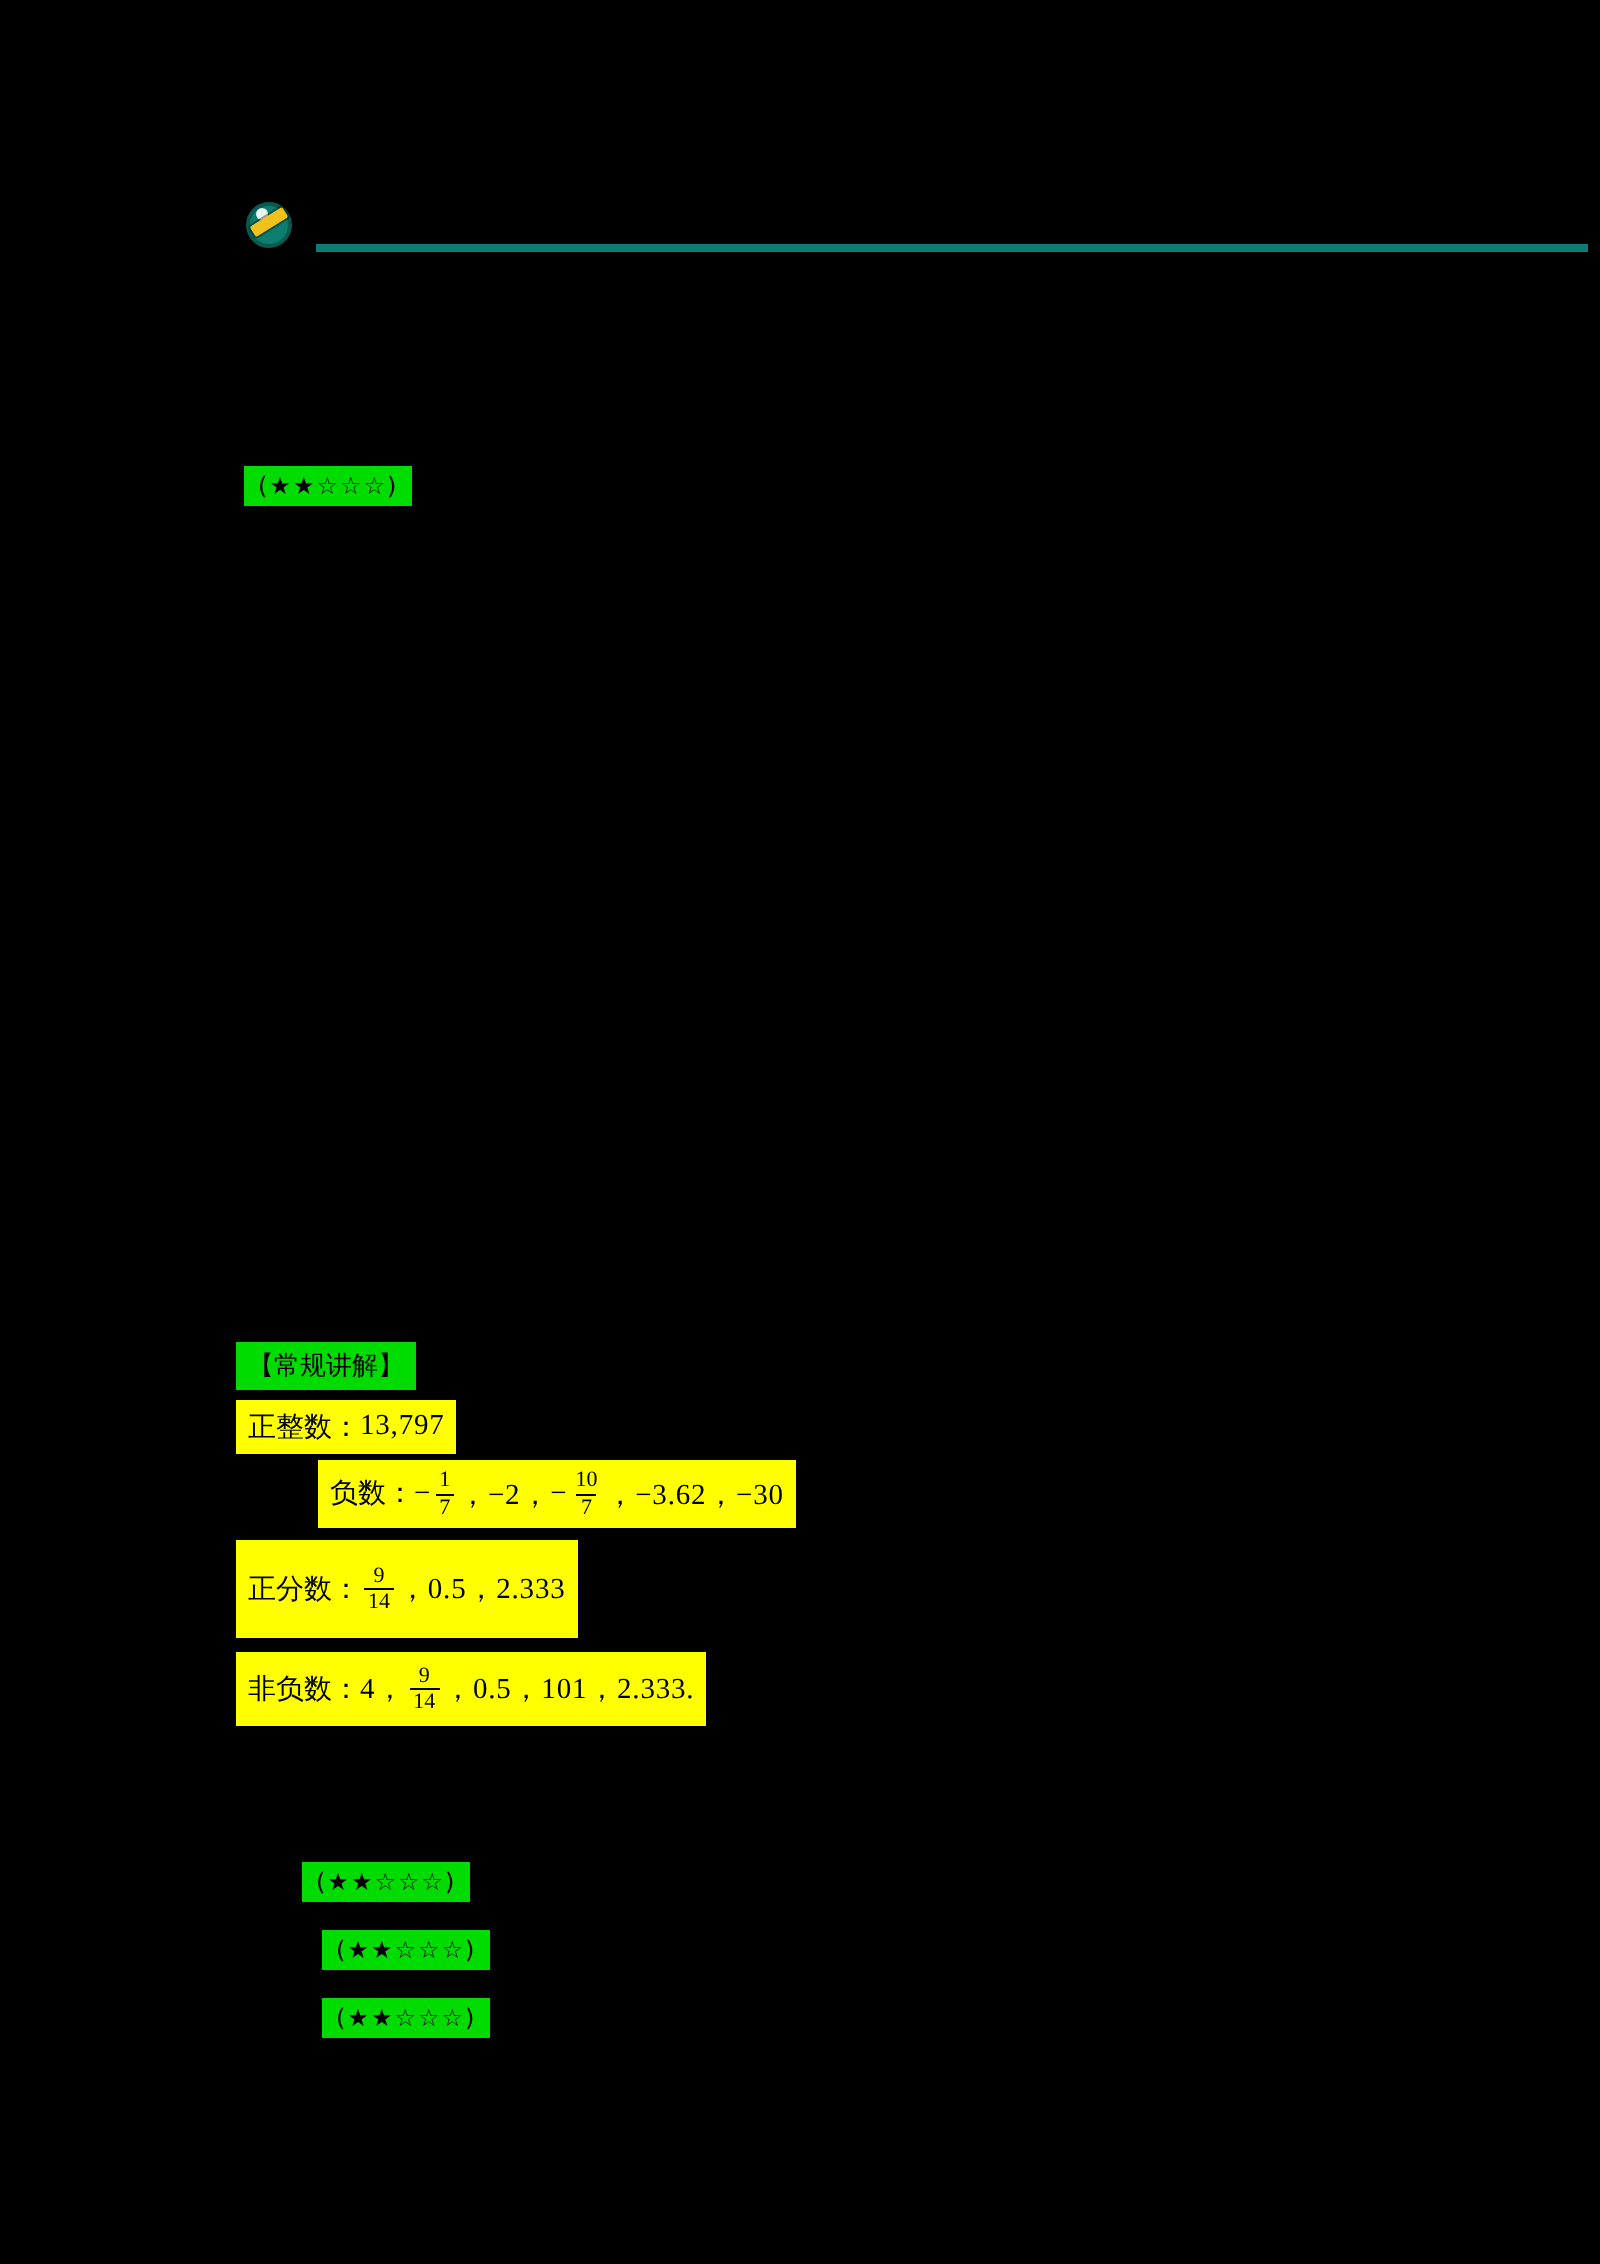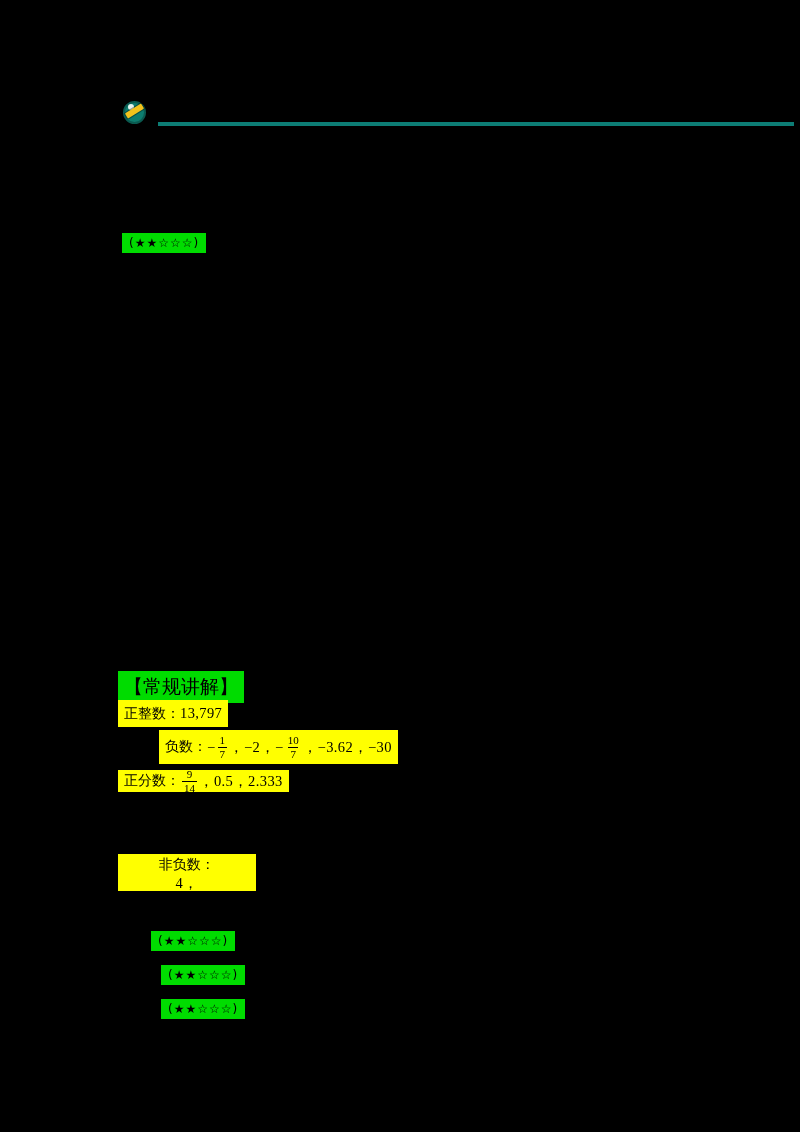--- a/index.html
+++ b/index.html
@@ -21,28 +21,28 @@
   
   .hl{position:absolute;color:#000;white-space:nowrap;display:inline-flex;align-items:center;box-sizing:border-box;}
   .green{background:#00dc00;}
   .magenta{background:#ff00ff;}
   .yellow{background:#ffff00;}
 
   .stars{font-family:"DejaVu Sans",sans-serif;font-size:12px;padding:3px 7px;letter-spacing:1px;}
   .pos-star-top{left:122px;top:233px;}
   .pos-note{left:118px;top:637px;font-size:14px;padding:3px 6px;
     font-family:"Liberation Sans","DejaVu Sans",sans-serif;}
-  .pos-section{left:118px;top:671px;font-size:19px;padding:3px 6px;
+  .pos-section{left:118px;top:671px;font-size:13px;padding:3px 6px;
     font-family:"Liberation Sans","DejaVu Sans",sans-serif;}
 
   .mathline{padding:2px 6px;font-size:14.5px;}
   .pos-line1{left:118px;top:700px;height:27px;}
   .pos-line2{left:118px;top:730px;height:34px;margin-left:41px;}
-  .pos-line3{left:118px;top:770px;height:22px;}
-  .pos-line4{left:118px;top:854px;height:37px;flex-direction:column;}
+  .pos-line3{left:118px;top:770px;height:49px;}
+  .pos-line4{left:118px;top:826px;height:37px;}
 
   .cjk{font-family:"Liberation Sans","DejaVu Sans",sans-serif;font-size:14px;}
   .math{font-family:"Liberation Serif","DejaVu Serif",serif;letter-spacing:.4px;}
 
   .frac{display:inline-flex;flex-direction:column;align-items:center;
     font-size:11px;line-height:1.12;margin:0 2px;vertical-align:middle;
     font-family:"Liberation Serif","DejaVu Serif",serif;}
   .frac .den{border-top:1px solid #000;padding:0 2px;}
   .frac .num{padding:0 2px;}
 

